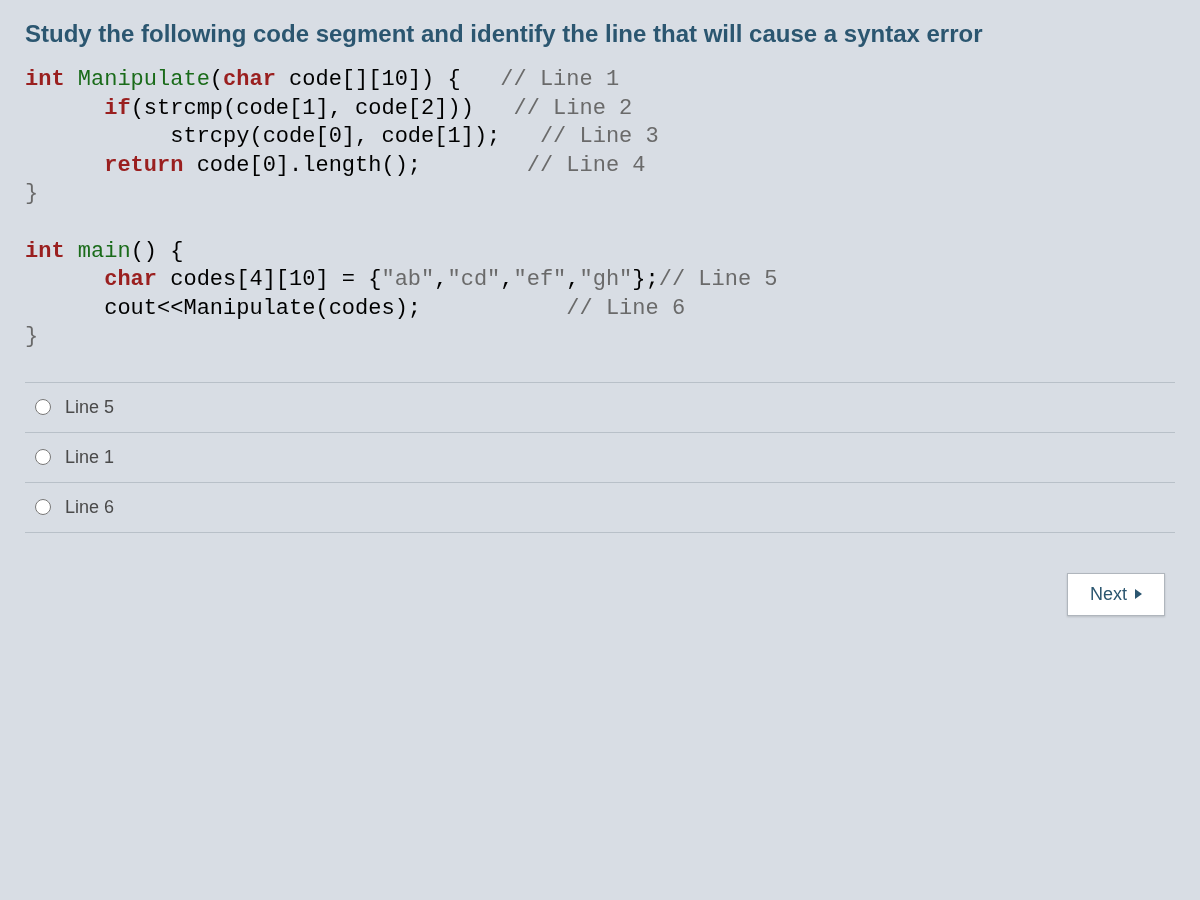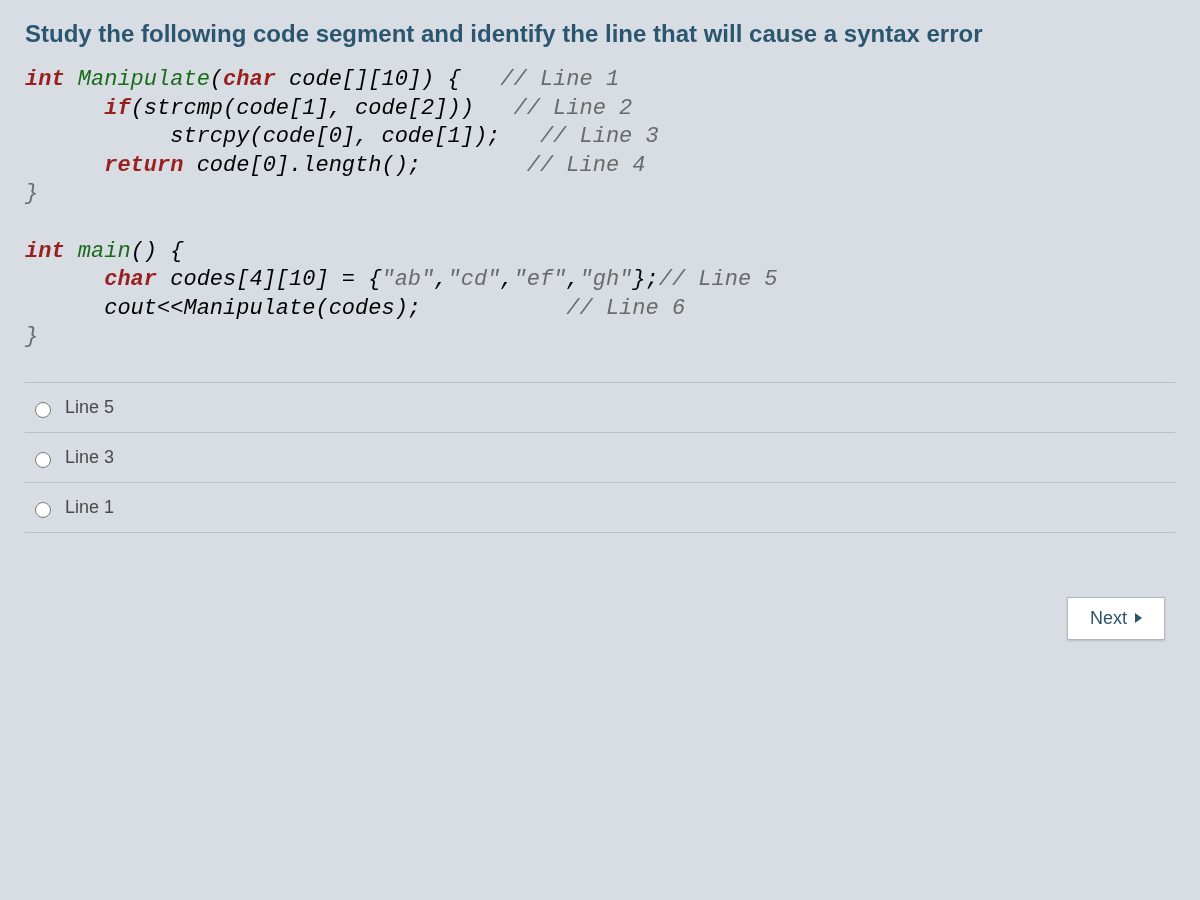--- a/index.html
+++ b/index.html
@@ -15,36 +15,35 @@
     font-size: 24px;
     margin-bottom: 18px;
     font-weight: bold;
   }
   .code-block {
     font-family: "Courier New", Courier, monospace;
     font-size: 22px;
     line-height: 1.3;
     margin-bottom: 30px;
     white-space: pre;
-    font-style: italic;
   }
   .kw { color: #9a1f1f; font-weight: bold; }
   .fn { color: #1a6b1a; }
   .cm { color: #6a6a6a; }
   .str { color: #6a6a6a; }
   .brace { color: #6a6a6a; }
 
   .options {
     border-top: 1px solid #b8c0c8;
   }
   .option-row {
     border-bottom: 1px solid #b8c0c8;
     padding: 14px 10px;
     display: flex;
-    align-items: flex-end;
+    align-items: center;
     gap: 14px;
     cursor: pointer;
   }
   .option-row input[type="radio"] {
     width: 16px;
     height: 16px;
     cursor: pointer;
   }
   .option-row label {
     color: #4a4a4a;
@@ -61,21 +60,20 @@
     background: #ffffff;
     border: 1px solid #b0b6bd;
     color: #2b5670;
     font-size: 18px;
     padding: 10px 22px;
     cursor: pointer;
     display: inline-flex;
     align-items: center;
     gap: 8px;
     box-shadow: 0 1px 2px rgba(0,0,0,0.15);
-    margin-top: 24px;
   }
   .next-btn .tri {
     display: inline-block;
     width: 0; height: 0;
     border-top: 5px solid transparent;
     border-bottom: 5px solid transparent;
     border-left: 7px solid #2b5670;
   }
 </style>
 </head>
@@ -93,26 +91,26 @@
       <span class="kw">char</span><span> codes[4][10] = {</span><span class="str">"ab"</span><span>,</span><span class="str">"cd"</span><span>,</span><span class="str">"ef"</span><span>,</span><span class="str">"gh"</span><span>};</span><span class="cm">// Line 5</span>
       <span>cout&lt;&lt;Manipulate(codes);</span><span class="cm">           // Line 6</span>
 <span class="brace">}</span></div>
 
 <div class="options">
   <div class="option-row">
     <input type="radio" name="ans" id="o0" style="">
     <label for="o0">Line 5</label>
   </div>
   <div class="option-row">
-    <input type="radio" name="ans" id="o2" style="">
-    <label for="o2">Line 3</label>
+    <input type="radio" name="ans" id="o5" style="">
+    <label for="o5">Line 1</label>
   </div>
   <div class="option-row">
-    <input type="radio" name="ans" id="o5" style="">
-    <label for="o5">Line 1</label>
+    <input type="radio" name="ans" id="o6" style="">
+    <label for="o6">Line 6</label>
   </div>
 </div>
 
 <div class="footer">
   <button class="next-btn">
     <span>Next</span>
     <span class="tri"></span>
   </button>
 </div>
 

